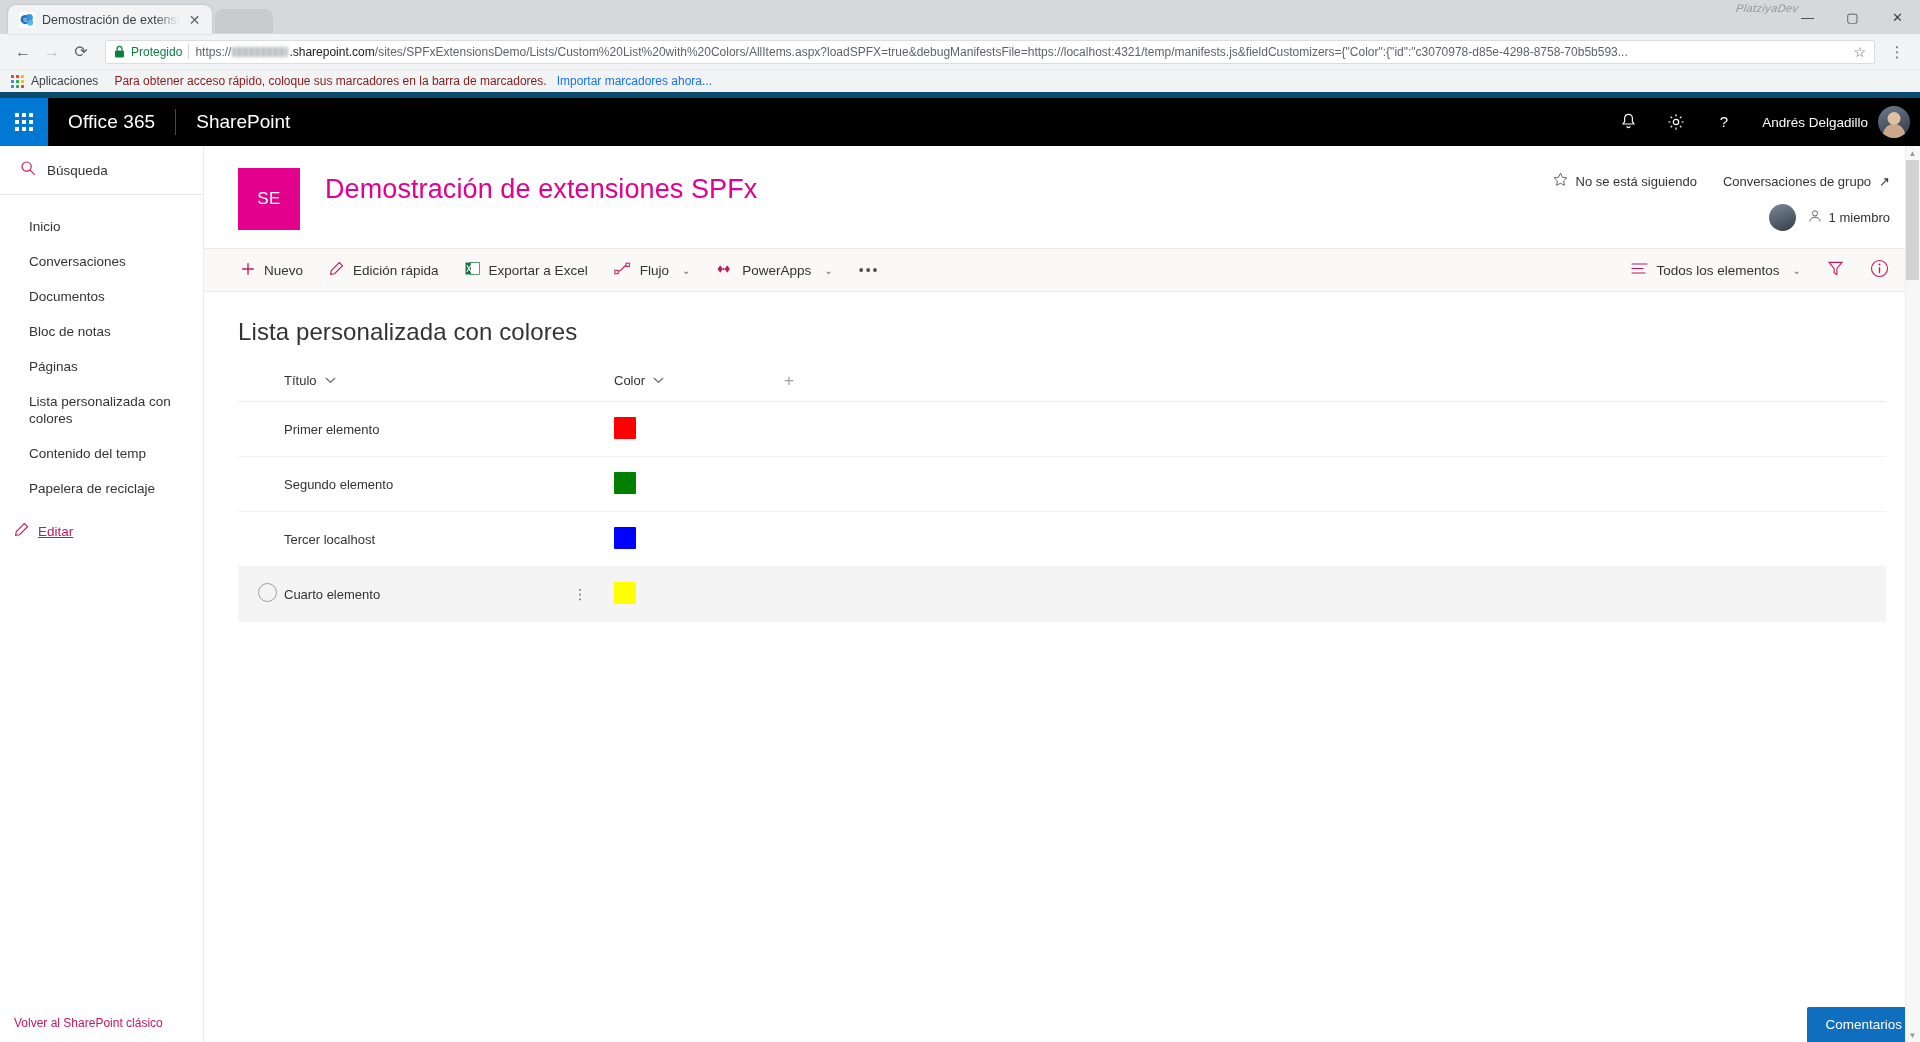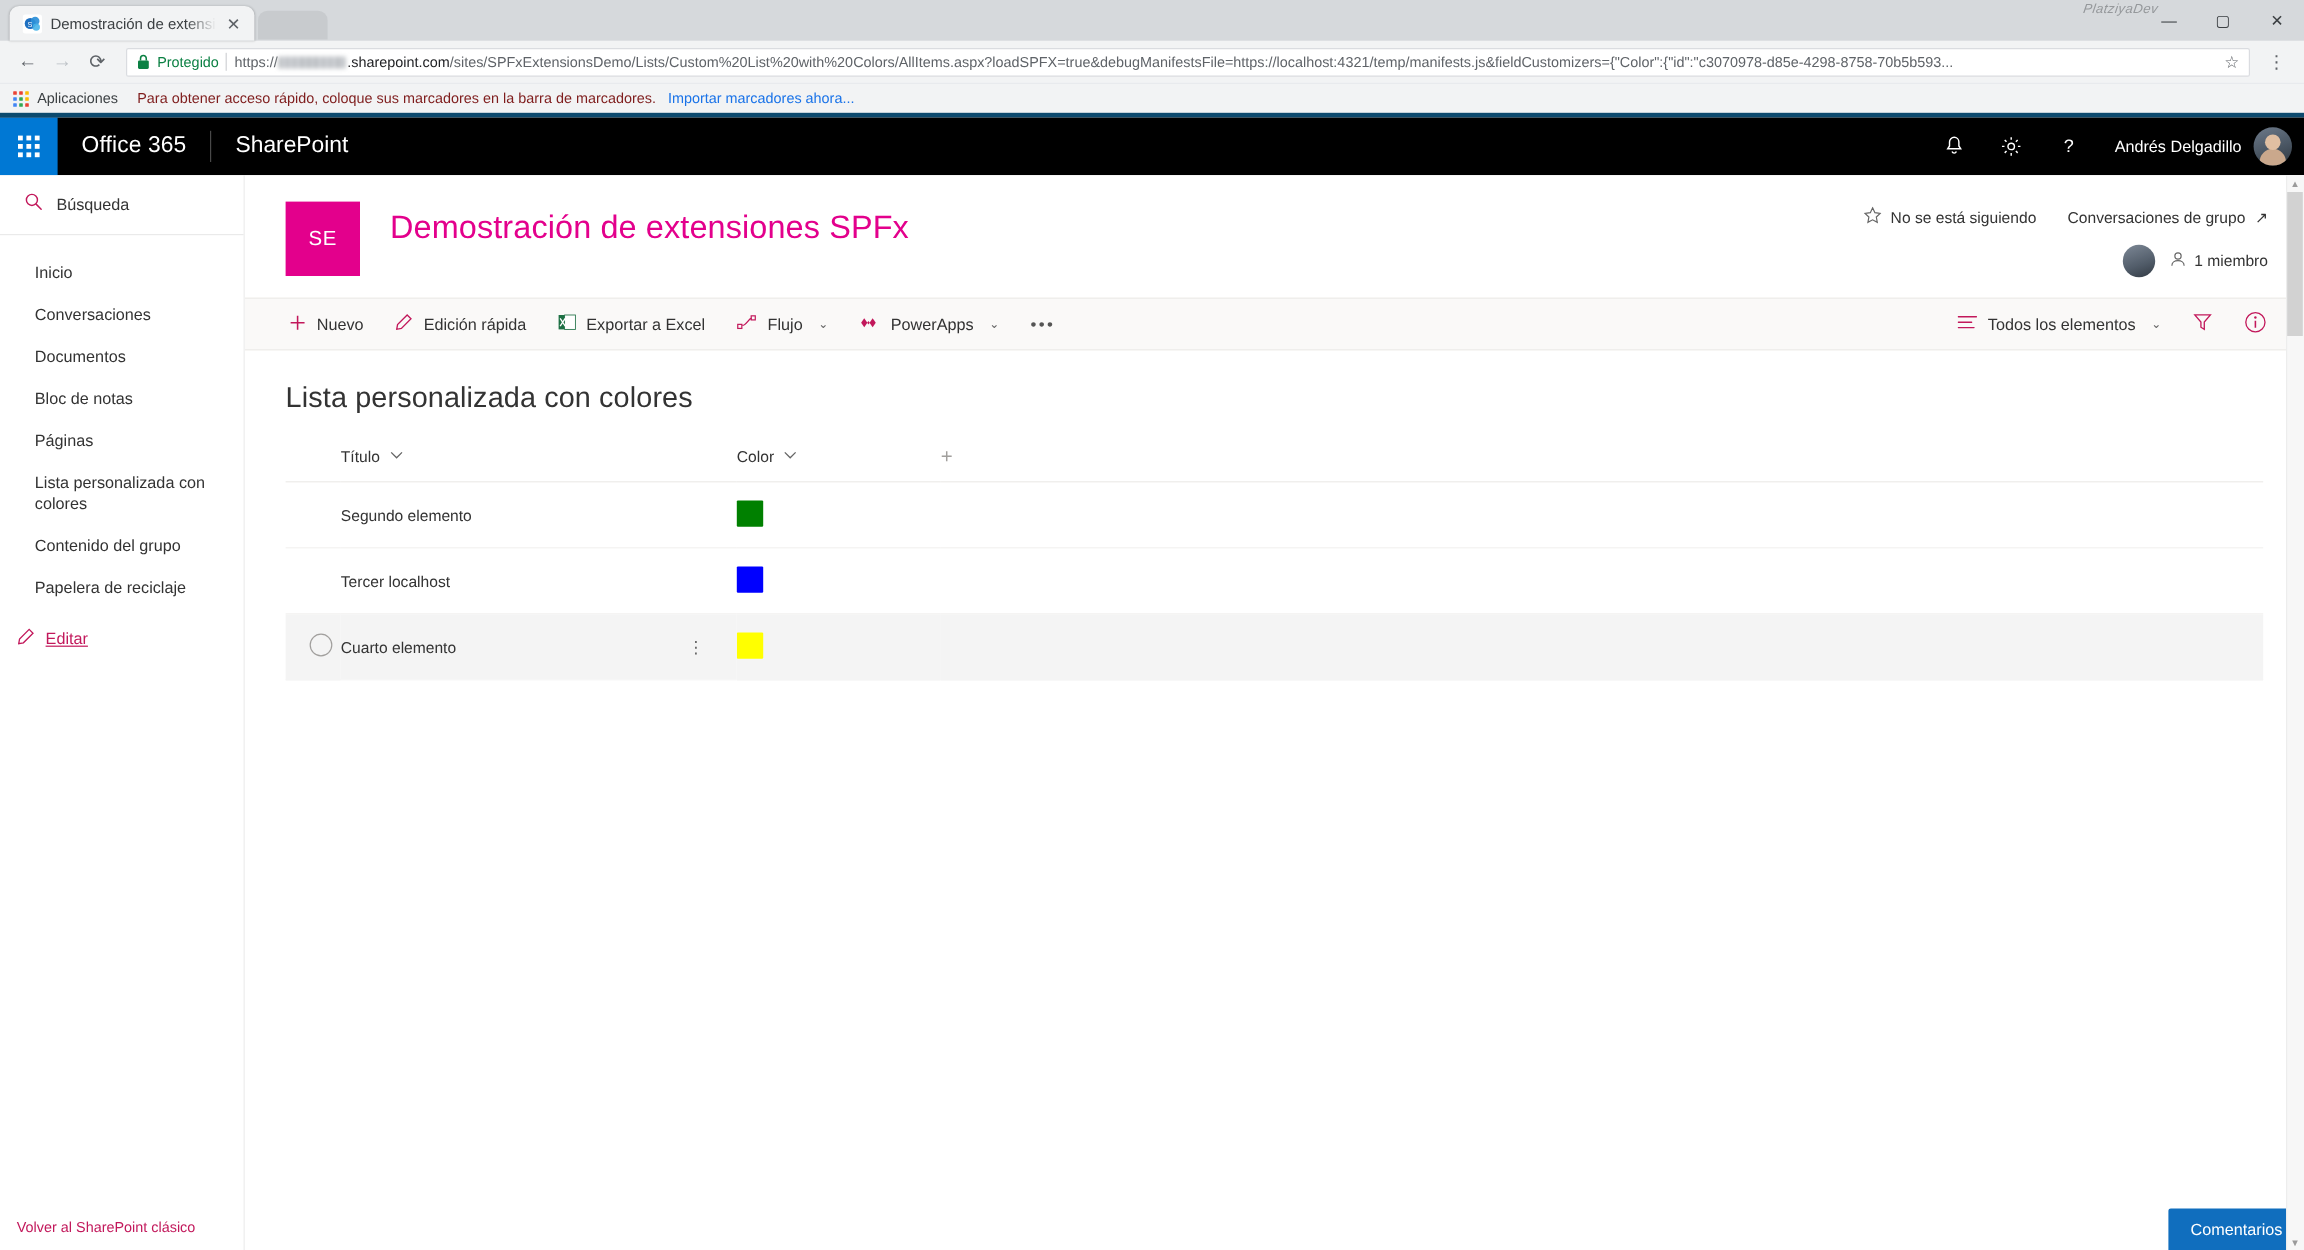--- a/index.html
+++ b/index.html
@@ -83,21 +83,21 @@
     display:inline-block; width: 56px; height: 10px; vertical-align: -1px;
     background: repeating-linear-gradient(90deg,#b9bcc0 0 3px,#cfd2d6 3px 6px);
     filter: blur(1.6px); border-radius: 1px; margin: 0 1px;
   }
   .omni-icon { flex: 0 0 auto; color: #5f6368; font-size: 14px; padding-left:4px;}
   .tb-right-btn { width: 26px; height: 26px; display:flex;
     align-items:center; justify-content:center; color:#5f6368; font-size:15px; }
 
   .bookmarks-bar {
     height: 28px; background: #f2f3f4; display: flex; align-items: center;
-    padding: 0 10px; gap: 10px; border-bottom: 4px solid #0c4a6e;
+    padding: 0 10px; gap: 10px; border-bottom: 6px solid #0c4a6e;
   }
   .bm-apps { display:flex; align-items:center; gap:7px; }
   .apps-grid-icon {
     width: 14px; height: 14px;
     display:grid; grid-template-columns: repeat(3,3px);
     grid-template-rows: repeat(3,3px); gap: 2px; justify-content:center; align-content:center;
   }
   .apps-grid-icon i { display:block; width:3px; height:3px; border-radius:.5px; }
   .bm-label { font-size: 12px; color: #3c4043; }
   .bm-hint { font-size: 12px; color: #7f1d1d; margin-left: 6px; }
@@ -408,21 +408,21 @@
       </span>
       <span class="nav-search-label">Búsqueda</span>
     </div>
     <div class="nav-items">
       <a class="nav-item">Inicio</a>
       <a class="nav-item">Conversaciones</a>
       <a class="nav-item">Documentos</a>
       <a class="nav-item">Bloc de notas</a>
       <a class="nav-item">Páginas</a>
       <a class="nav-item selected">Lista personalizada con colores</a>
-      <a class="nav-item">Contenido del grupo</a>
+      <a class="nav-item">Contenido del temp</a>
       <a class="nav-item">Papelera de reciclaje</a>
     </div>
     <div class="nav-edit">
       <span>
         <svg width="15" height="15" viewBox="0 0 15 15" aria-hidden="true">
           <path d="M10.3 1.5l3.2 3.2-8 8-3.9.7.7-3.9z" fill="none" stroke="#c2185b" stroke-width="1.1"></path>
         </svg>
       </span>
       <span class="lbl">Editar</span>
     </div>
@@ -581,20 +581,30 @@
             </th>
             <th>
               <span class="add-col">+</span>
             </th>
           </tr>
         </thead>
         <tbody>
           <tr class="list-row">
             <td></td>
             <td class="row-title-cell">
+              <span>Primer elemento</span>
+            </td>
+            <td>
+              <span class="swatch" style="background:#ff0000"></span>
+            </td>
+            <td></td>
+          </tr>
+          <tr class="list-row">
+            <td></td>
+            <td class="row-title-cell">
               <span>Segundo elemento</span>
             </td>
             <td>
               <span class="swatch" style="background:#008000"></span>
             </td>
             <td></td>
           </tr>
           <tr class="list-row">
             <td></td>
             <td class="row-title-cell">

